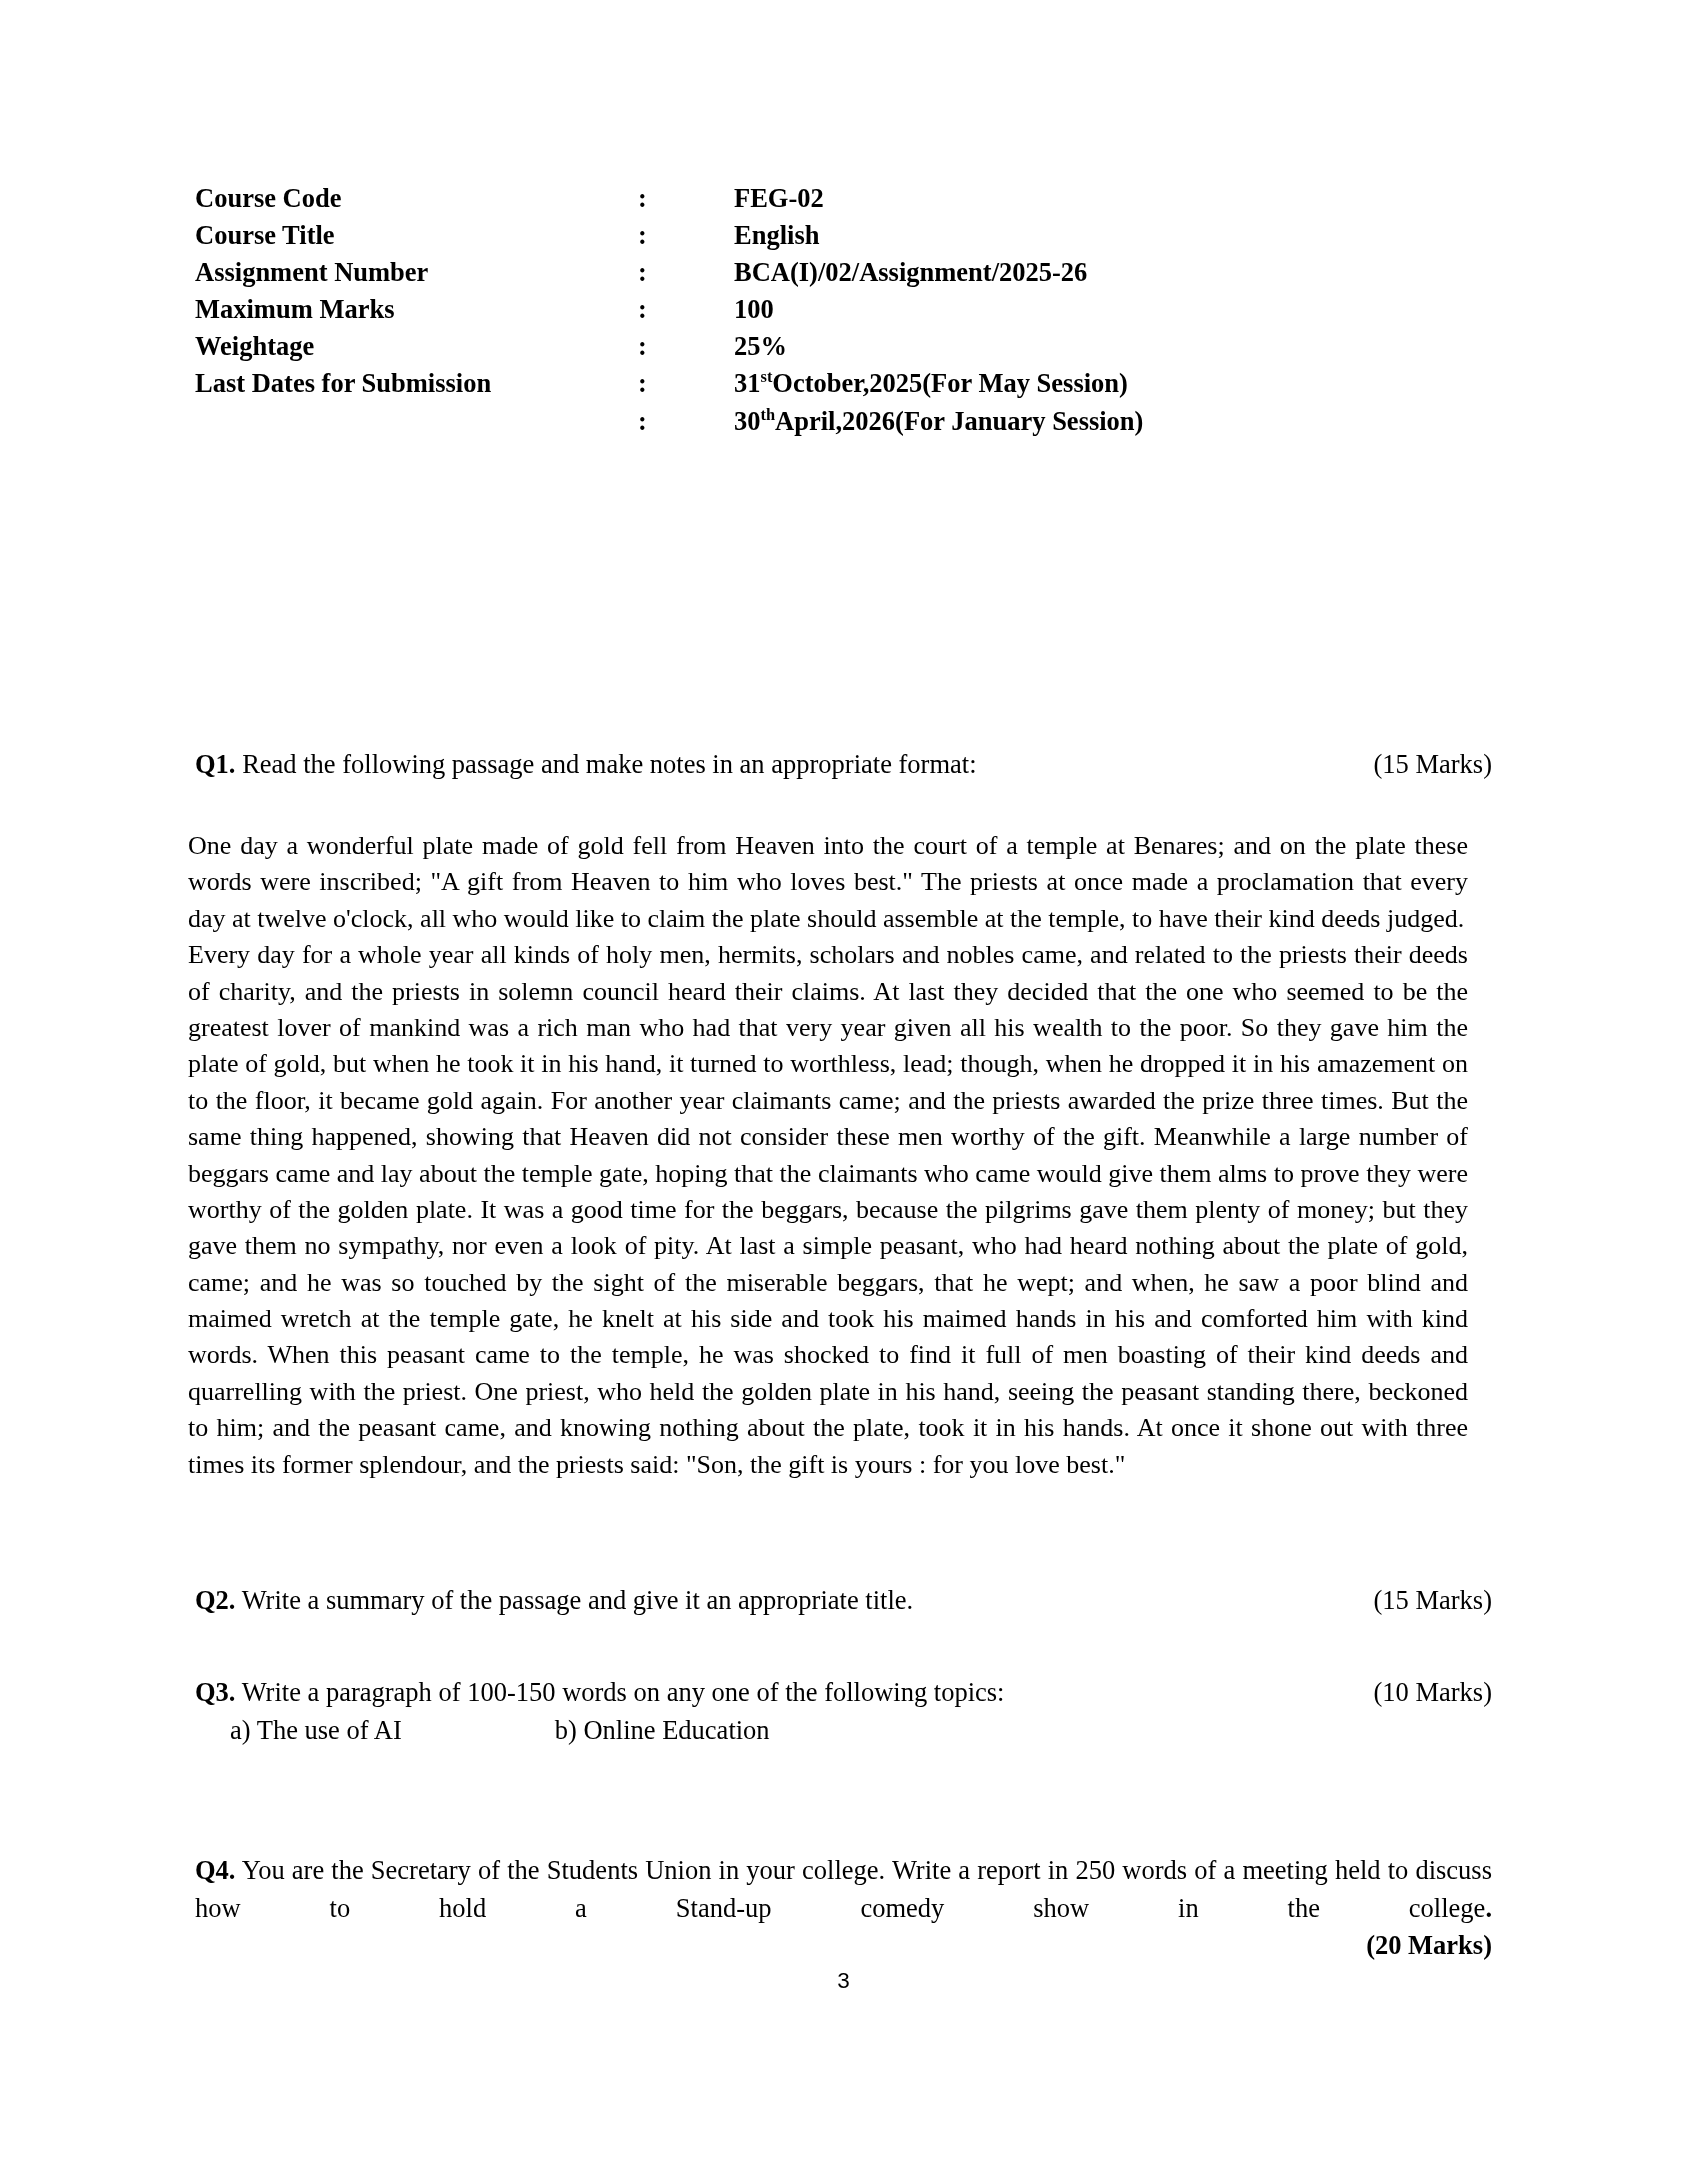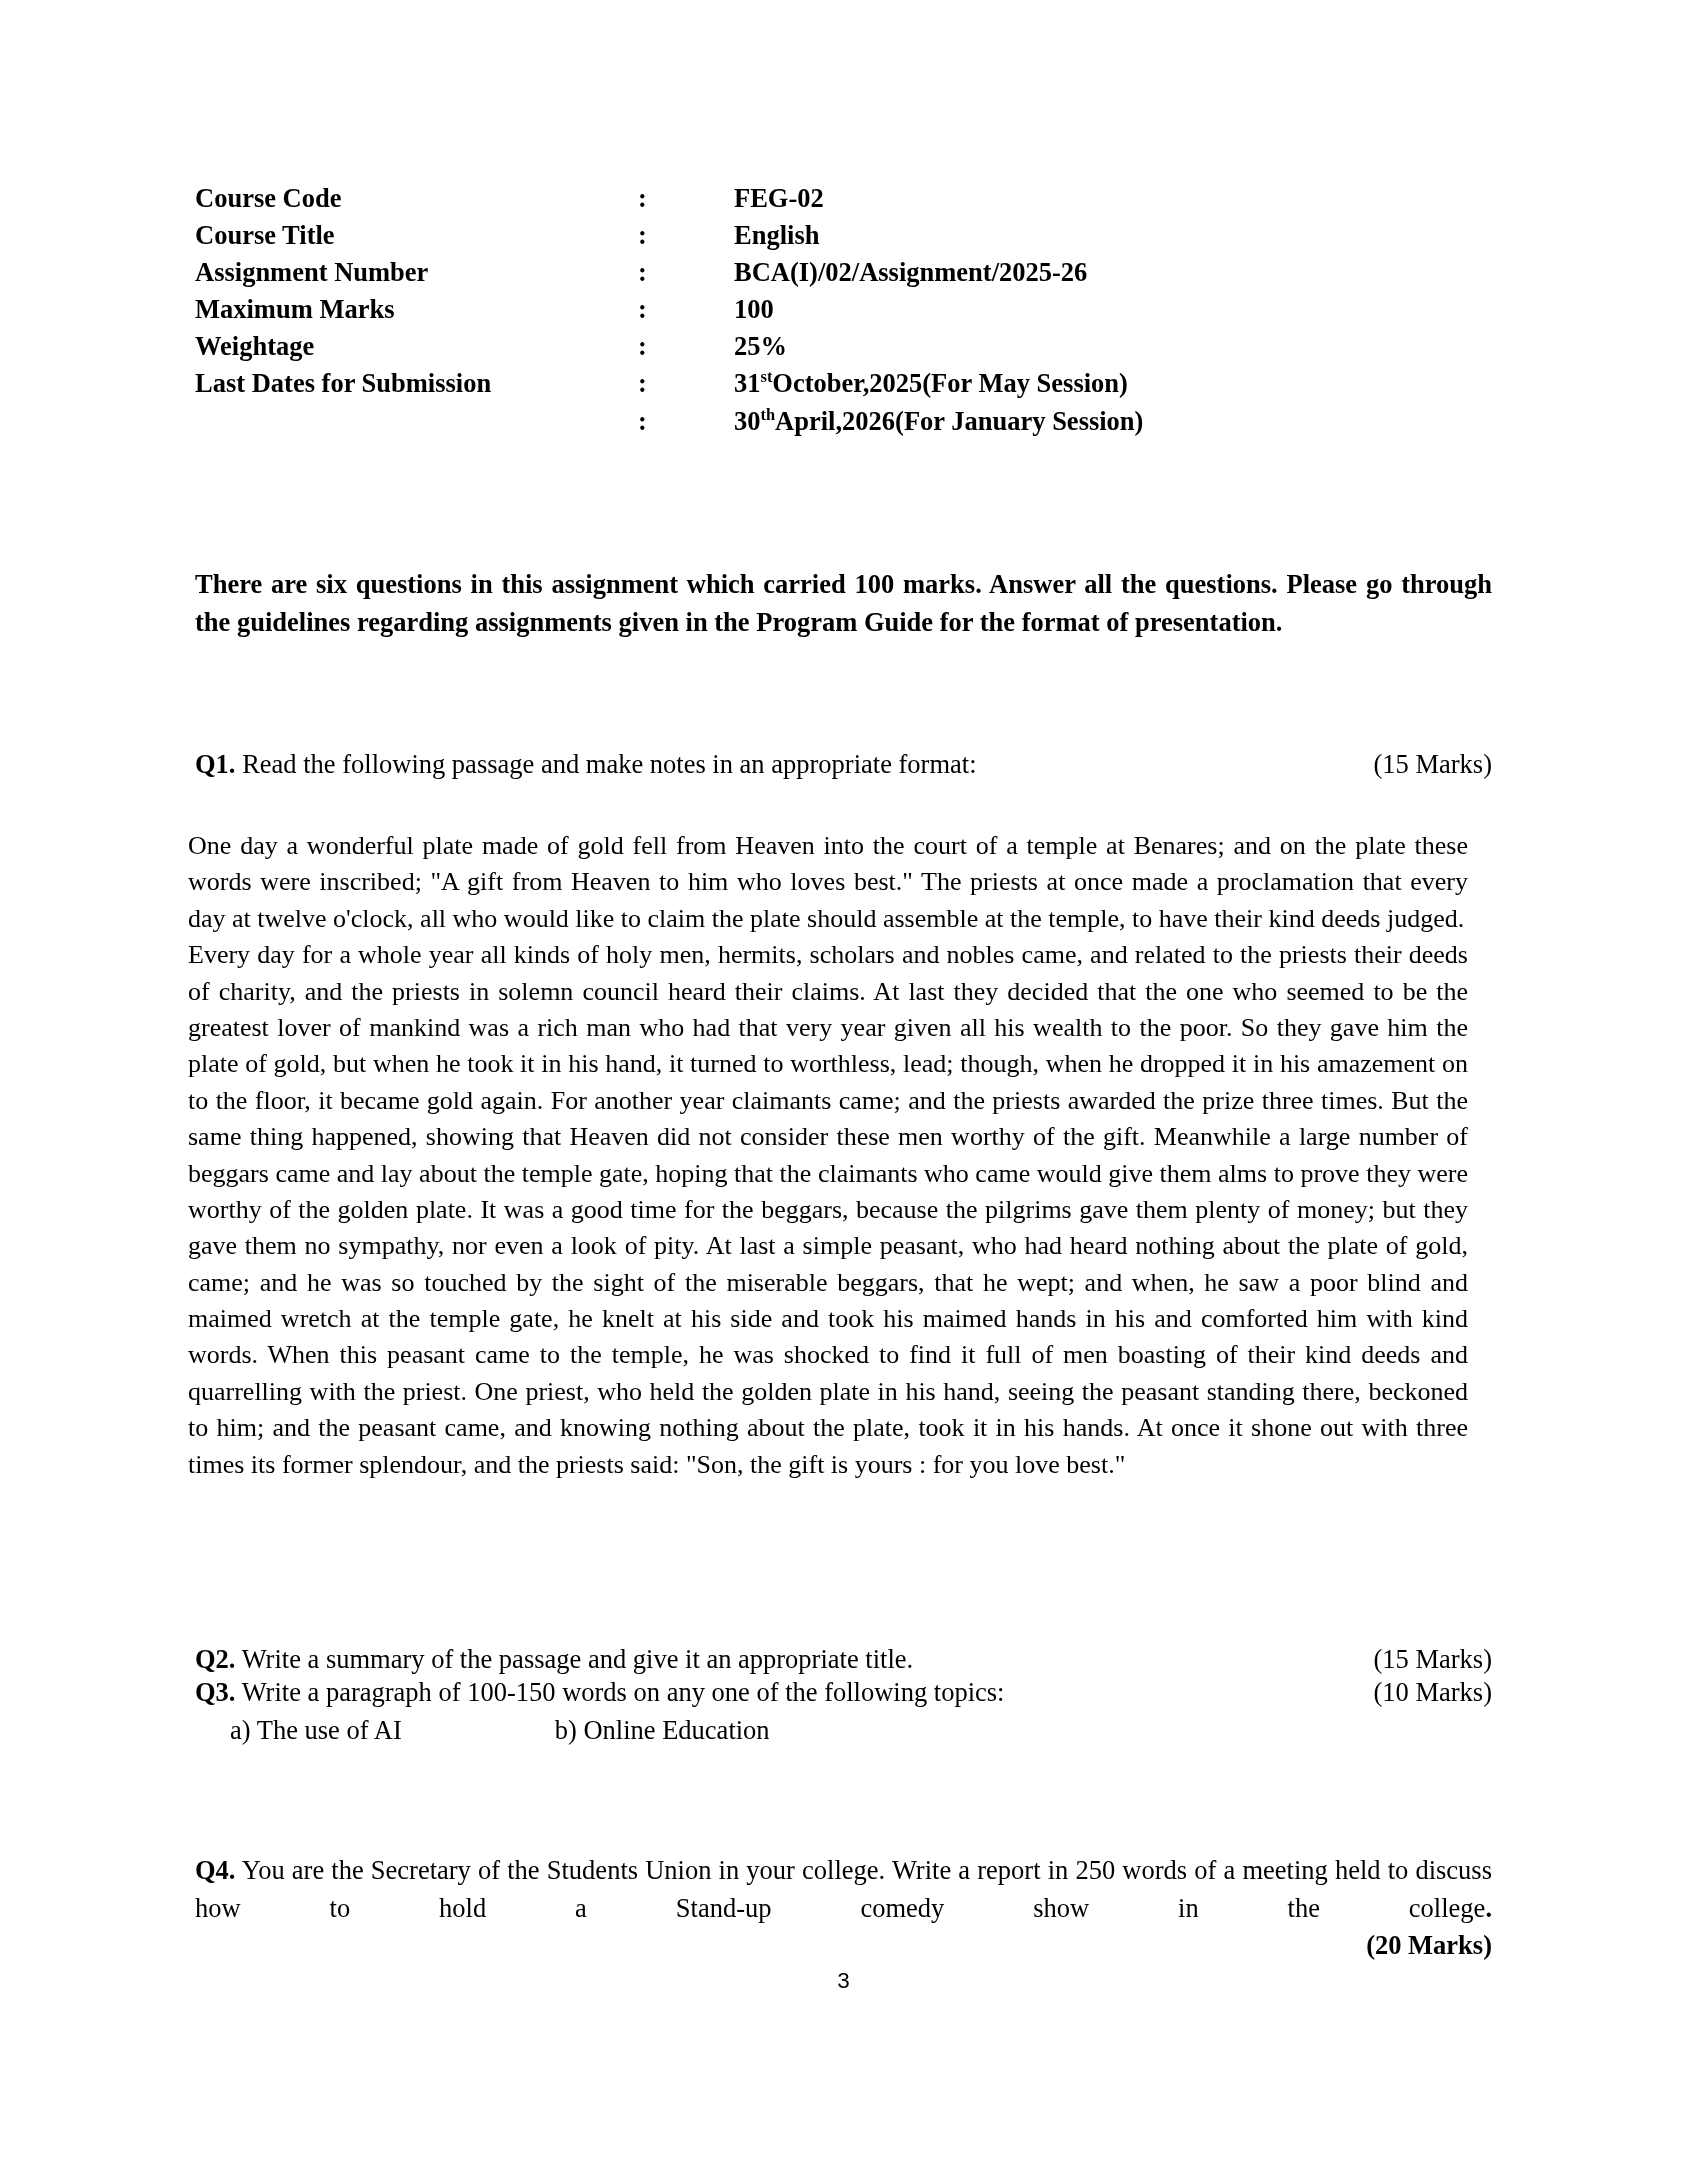--- a/index.html
+++ b/index.html
@@ -77,21 +77,21 @@
   }
   .qrow .qtext { flex: 0 1 auto; }
   .qrow .qmarks {
     font-weight: normal;
     white-space: nowrap;
     margin-left: 26.5px;
   }
   .qnum { font-weight: bold; }
 
   #q1-row { top: 746px; }
-  #q2-row { top: 1641px; }
+  #q2-row { top: 1582px; }
   #q3-row { top: 1674px; }
 
   .q3-options {
     position: absolute;
     left: 230px;
     top: 1712px;
     width: 1059px;
     font-size: 26.5px;
     line-height: 1.42;
   }
@@ -177,21 +177,20 @@
         <td class="meta-value"><span>31</span><sup class="ord">st</sup><span>October,2025(For May Session)</span></td>
       </tr>
       <tr>
         <td class="meta-label"></td>
         <td class="meta-colon">:</td>
         <td class="meta-value"><span>30</span><sup class="ord">th</sup><span>April,2026(For January Session)</span></td>
       </tr>
     </tbody>
   </table>
 
-  <div class="intro">There are six questions in this assignment which carried 100 marks. Answer all the questions. Please go through the guidelines regarding assignments given in the Program Guide for the format of presentation.</div>
 
   <div class="qrow" id="q1-row">
     <div class="qtext"><span class="qnum">Q1.</span><span> Read the following passage and make notes in an appropriate format:</span></div>
     <div class="qmarks">(15 Marks)</div>
   </div>
 
   <div class="passage">
     <p>One day a wonderful plate made of gold fell from Heaven into the court of a temple at Benares; and on the plate these words were inscribed; "A gift from Heaven to him who loves best." The priests at once made a proclamation that every day at twelve o'clock, all who would like to claim the plate should assemble at the temple, to have their kind deeds judged.</p>
     <p>Every day for a whole year all kinds of holy men, hermits, scholars and nobles came, and related to the priests their deeds of charity, and the priests in solemn council heard their claims. At last they decided that the one who seemed to be the greatest lover of mankind was a rich man who had that very year given all his wealth to the poor. So they gave him the plate of gold, but when he took it in his hand, it turned to worthless, lead; though, when he dropped it in his amazement on to the floor, it became gold again. For another year claimants came; and the priests awarded the prize three times. But the same thing happened, showing that Heaven did not consider these men worthy of the gift. Meanwhile a large number of beggars came and lay about the temple gate, hoping that the claimants who came would give them alms to prove they were worthy of the golden plate. It was a good time for the beggars, because the pilgrims gave them plenty of money; but they gave them no sympathy, nor even a look of pity. At last a simple peasant, who had heard nothing about the plate of gold, came; and he was so touched by the sight of the miserable beggars, that he wept; and when, he saw a poor blind and maimed wretch at the temple gate, he knelt at his side and took his maimed hands in his and comforted him with kind words. When this peasant came to the temple, he was shocked to find it full of men boasting of their kind deeds and quarrelling with the priest. One priest, who held the golden plate in his hand, seeing the peasant standing there, beckoned to him; and the peasant came, and knowing nothing about the plate, took it in his hands. At once it shone out with three times its former splendour, and the priests said: "Son, the gift is yours : for you love best."</p>
   </div>

